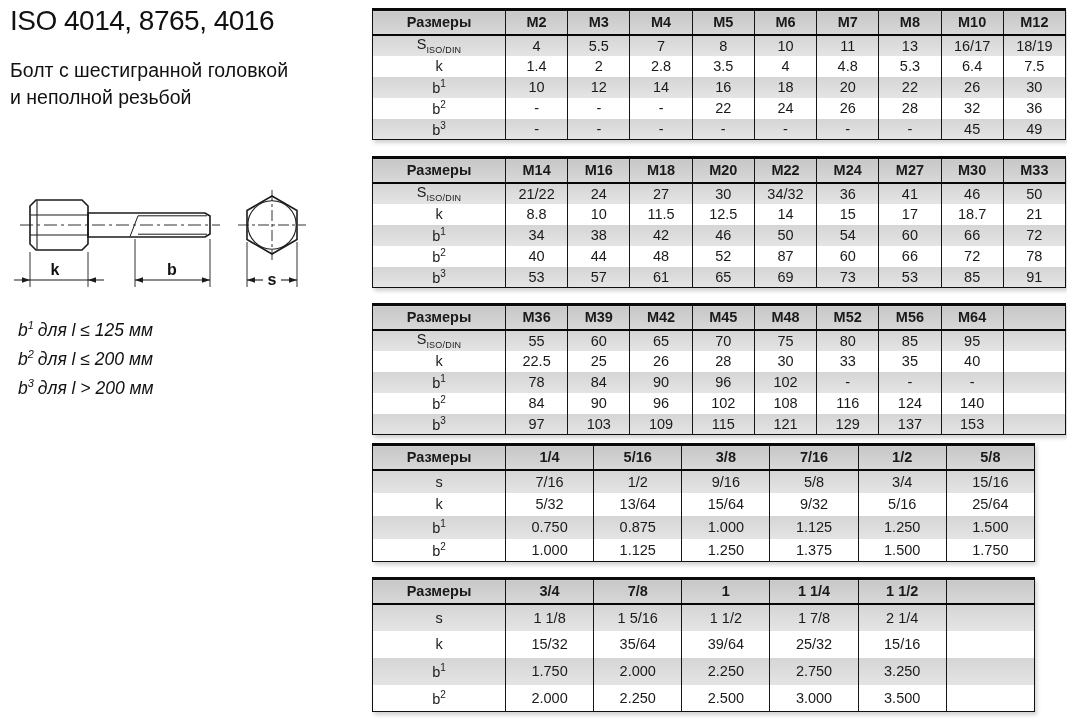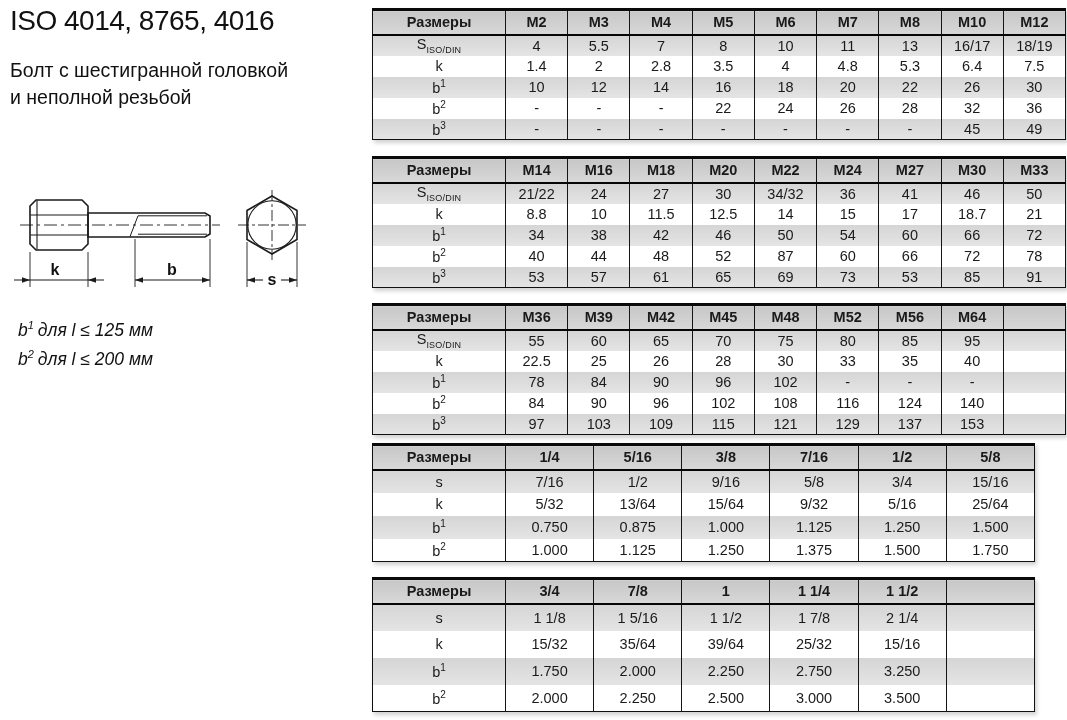--- a/index.html
+++ b/index.html
@@ -120,20 +120,21 @@
     </g>
     <text x="47" y="89" text-anchor="middle">k</text>
     <text x="164" y="89" text-anchor="middle">b</text>
     <text x="264" y="99" text-anchor="middle">s</text>
   </svg>
 </div>
 
 <div class="footnotes">
     <div><span class="fn-sym"><span>b</span><sup>1</sup></span><span>для l ≤ 125 мм</span></div>
     <div><span class="fn-sym"><span>b</span><sup>2</sup></span><span>для l ≤ 200 мм</span></div>
+    <div><span class="fn-sym"><span>b</span><sup>3</sup></span><span>для l &gt; 200 мм</span></div>
   </div>
 
 <div>
     <table class="dim-table t0">
       <colgroup>
         <col style="width: 133px;">
         <col>
         <col>
         <col>
         <col>

